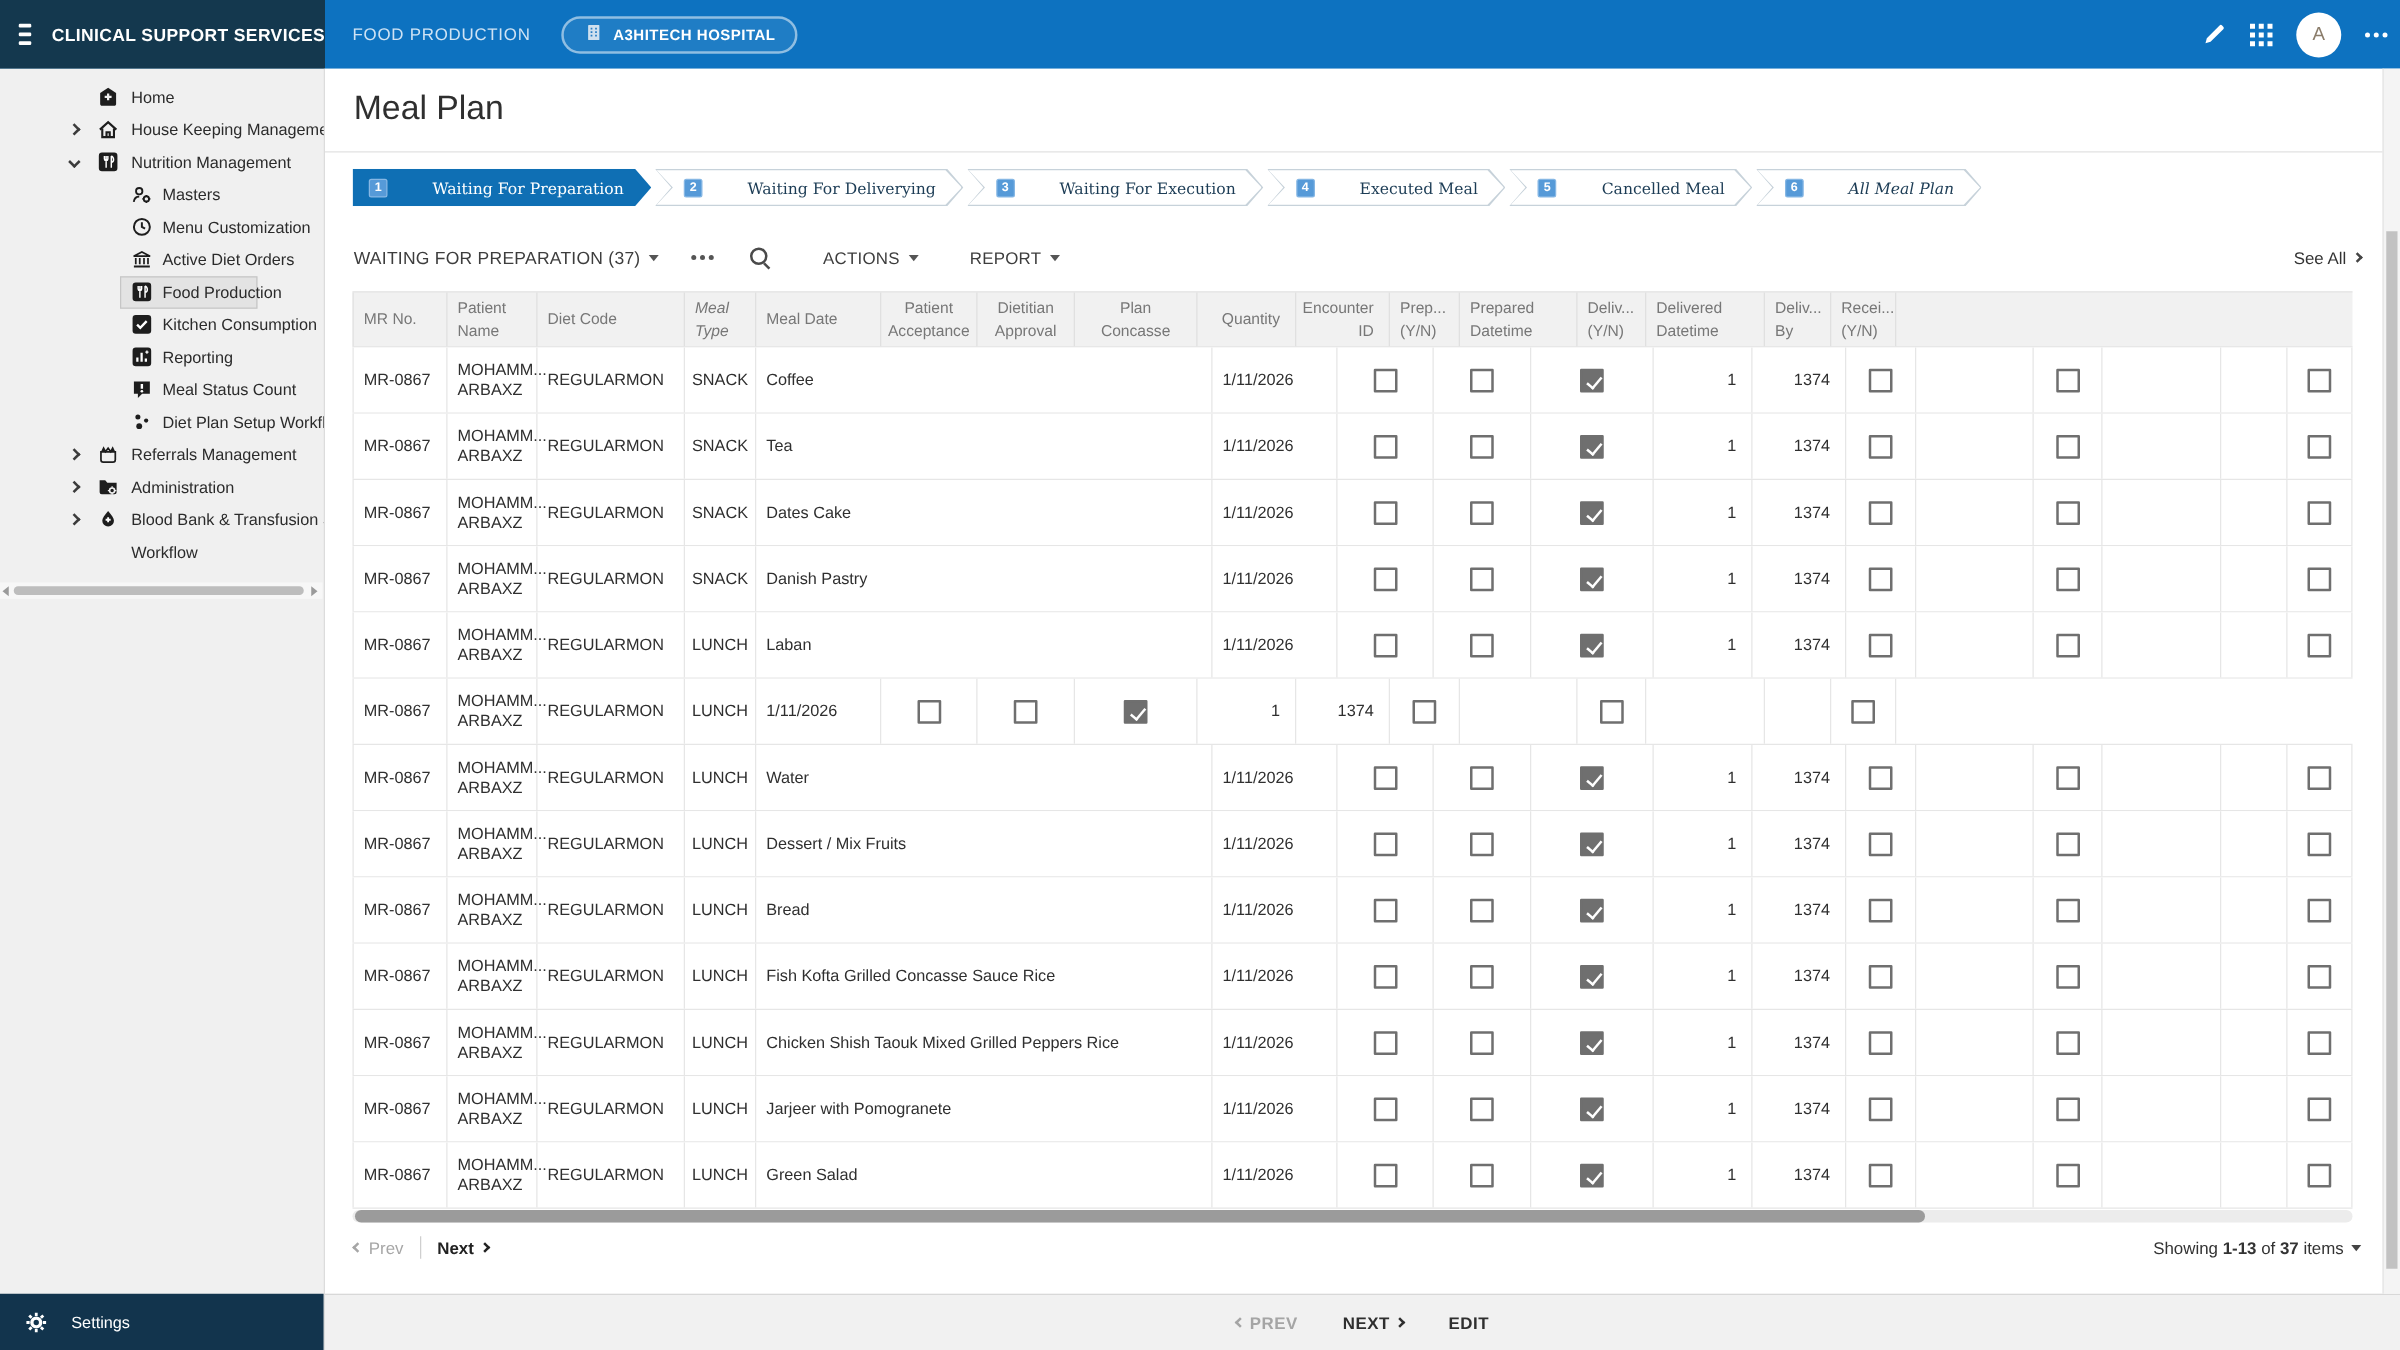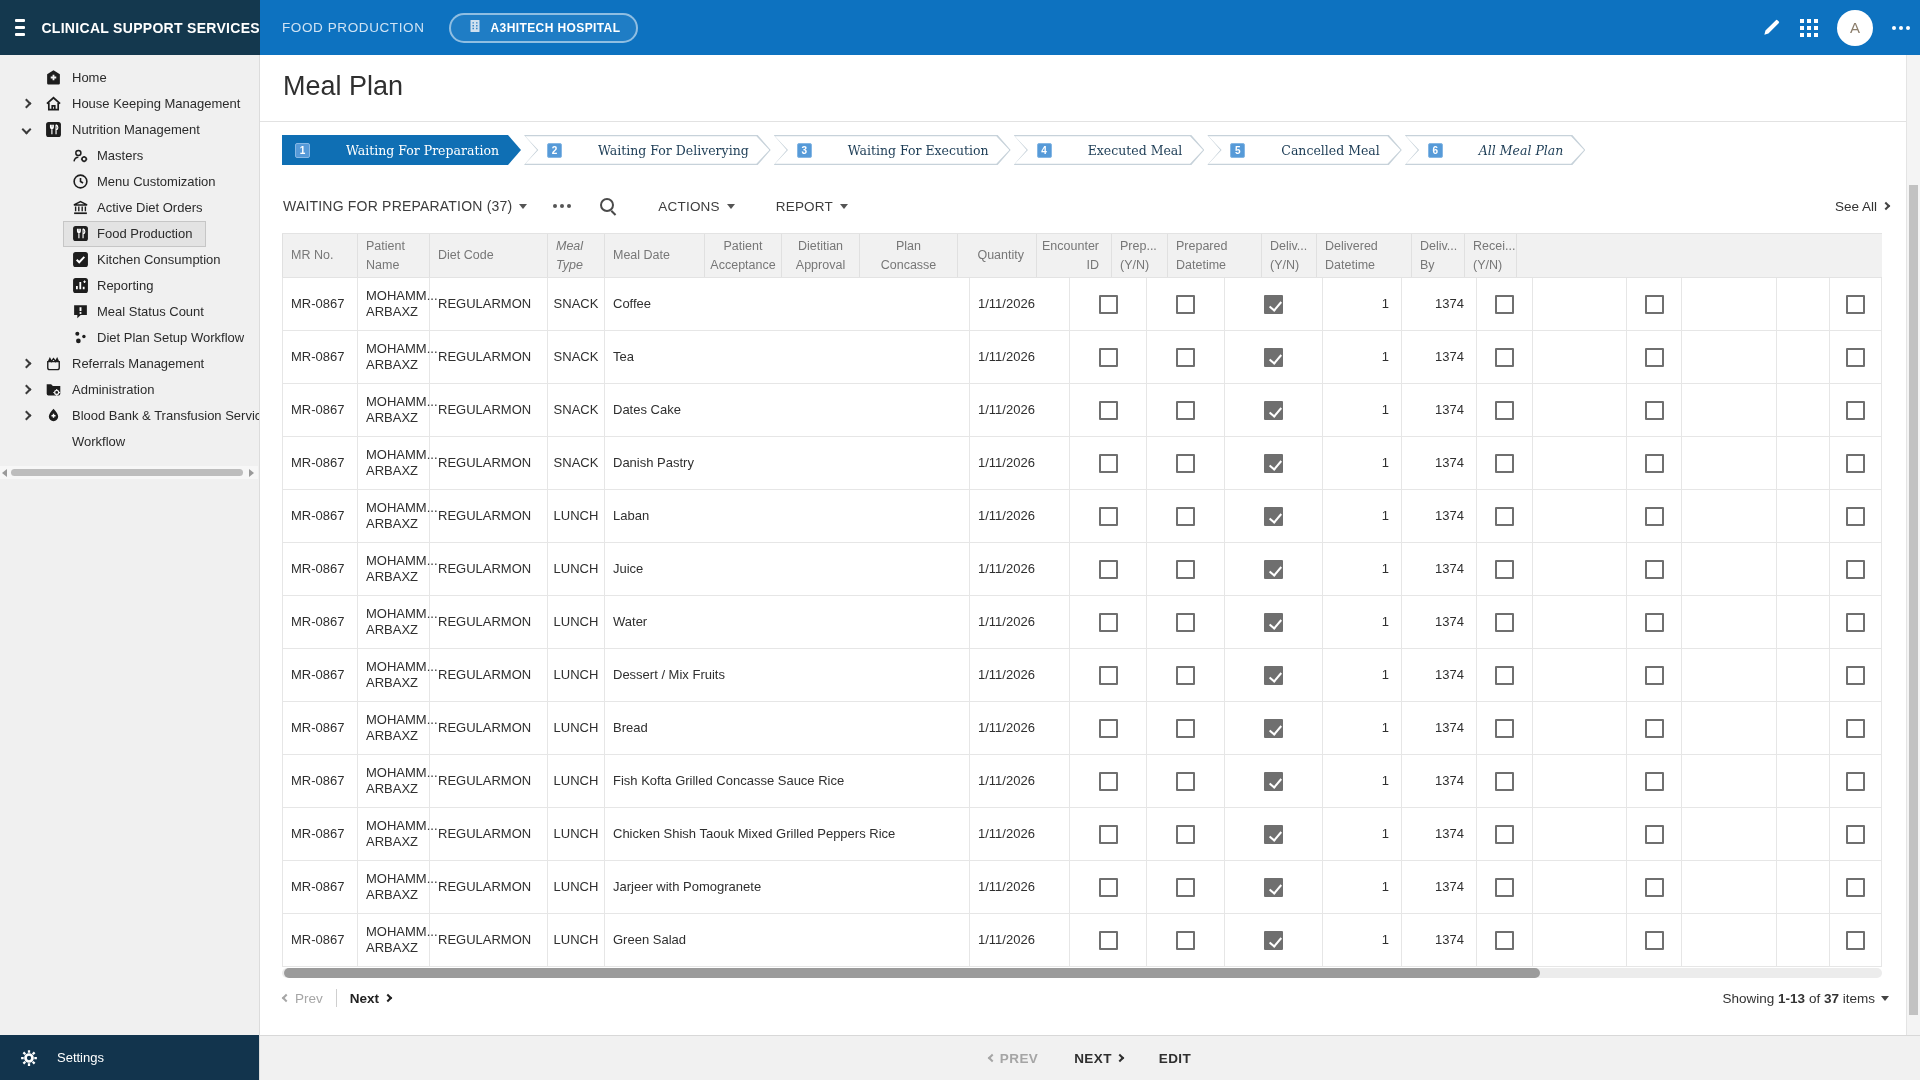--- a/index.html
+++ b/index.html
@@ -23,21 +23,21 @@
   .grid9 { display:grid; grid-template-columns:repeat(3,4px); grid-gap:3px; }
   .grid9 i { width:4px; height:4px; background:#fff; }
   .avatar { width:36px; height:36px; border-radius:50%; background:#fff; color:#8b7d6b; display:flex;
     align-items:center; justify-content:center; font-size:15px; cursor:pointer; }
   .dots3h { display:flex; gap:3px; }
   .dots3h i { width:4px; height:4px; border-radius:50%; background:#fff; }
 
   
   .sidebar { position:absolute; top:55px; left:0; width:260px; bottom:0; background:#f0f0f0;
     border-right:1px solid #dcdcdc; overflow:hidden; }
-  .nav { padding-top:10px; }
+  .nav { padding-top:10px;padding-left:33px; }
   .nav-item { position:relative; height:26px; cursor:pointer; font-size:13px; color:#2b2b2b; }
   .nav-item .chev { position:absolute; left:23px; top:9px; color:#3b3b3b; }
   .nav-item .nav-icon { position:absolute; left:45px; top:4px; width:17px; height:17px; }
   .nav-item.child .nav-icon { left:72px; }
   .nav-item .nav-label { position:absolute; left:72px; top:5px; white-space:nowrap; }
   .nav-item.child .nav-label { left:97px; }
   .nav-item.selected .sel-bg { position:absolute; left:63px; right:53px; top:0; bottom:0;
     background:#e3e3e3; border:1px solid #c6c6c6; }
   .nav-item > * { z-index:1; }
   .nav-icon svg { width:17px; height:17px; display:block; }
@@ -672,21 +672,20 @@
           <div class="tr">
             <div class="td" style="width: 76px;">MR-0867</div>
             <div class="td" style="width: 72px;">
               <div>
                 <div>MOHAMM...</div>
                 <div>ARBAXZ</div>
               </div>
             </div>
             <div class="td" style="width: 118px;">REGULARMON</div>
             <div class="td al-center" style="width: 57px;">LUNCH</div>
-            <div class="td" style="width: 365px;">Juice</div>
             <div class="td" style="width: 100px;">1/11/2026</div>
             <div class="td al-center" style="width: 77px;">
               <span class="cb"></span>
             </div>
             <div class="td al-center" style="width: 78px;">
               <span class="cb"></span>
             </div>
             <div class="td al-center" style="width: 98px;">
               <span class="cb checked"></span>
             </div>

